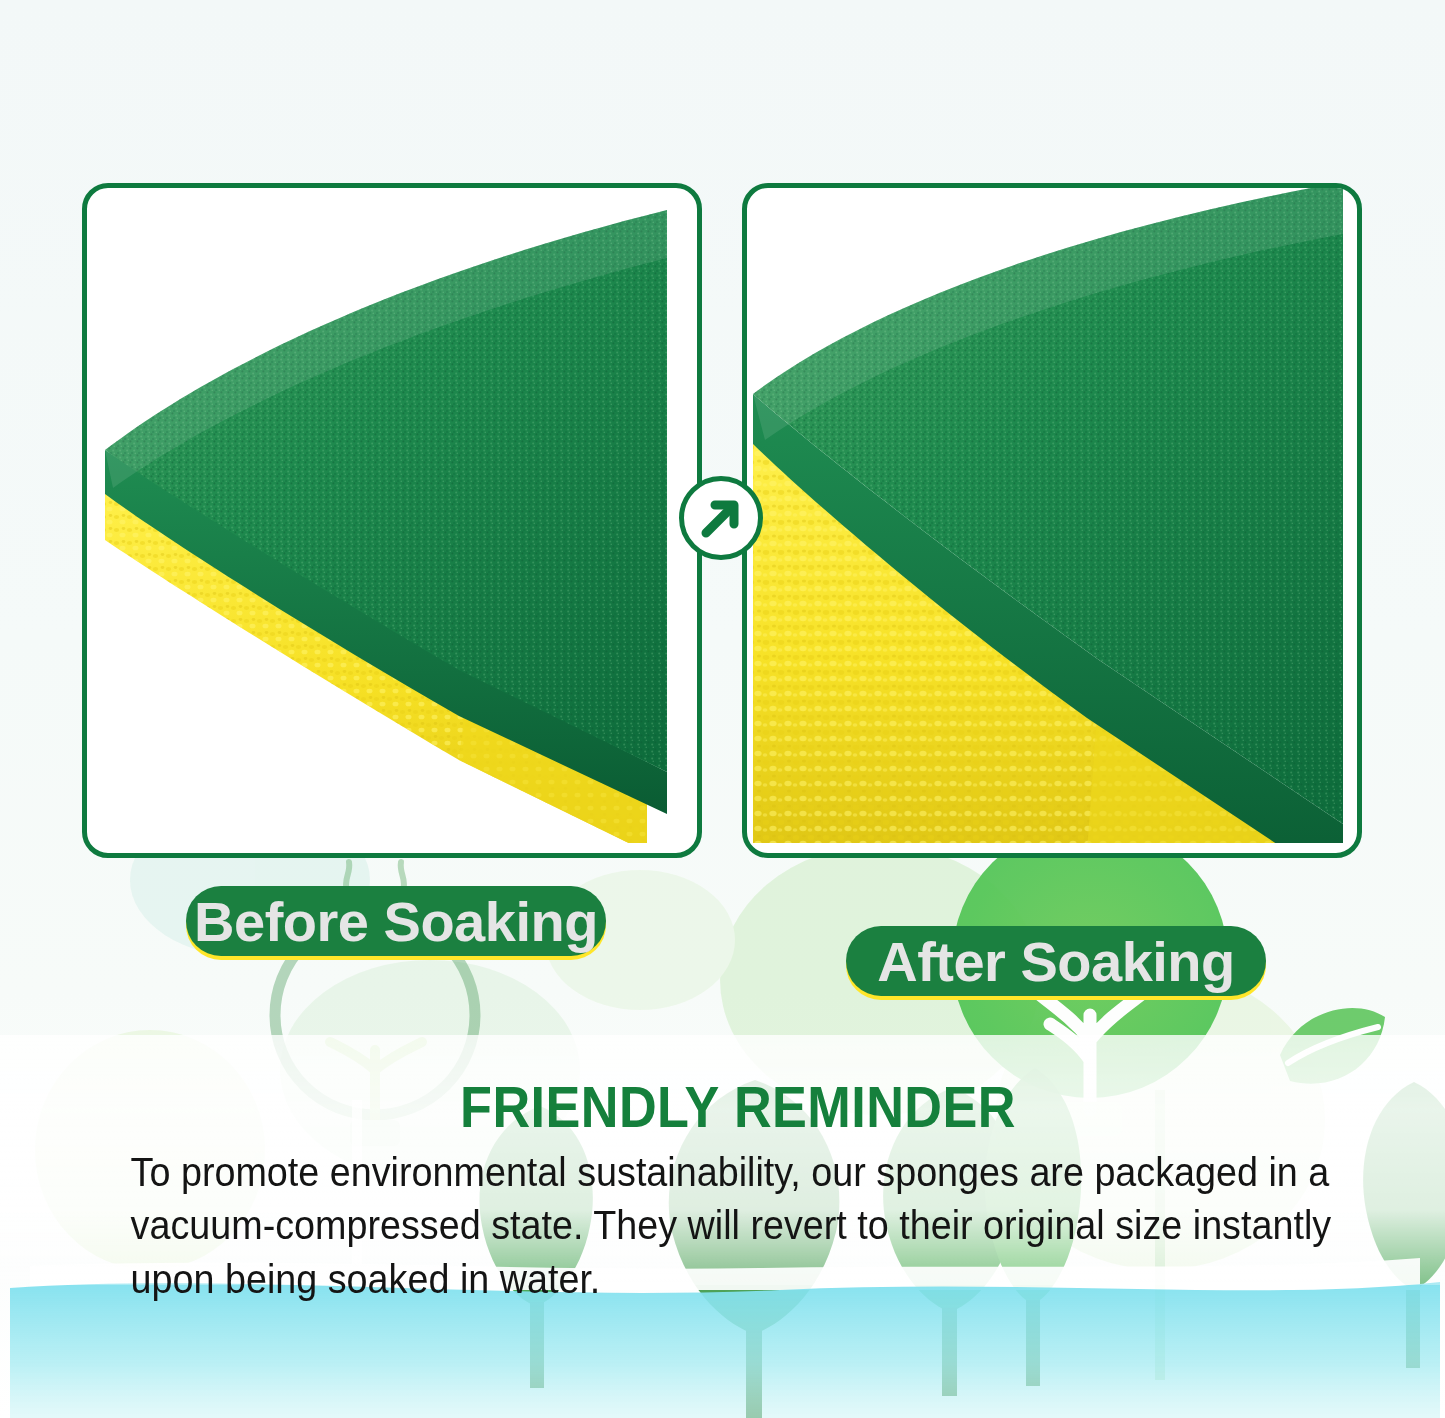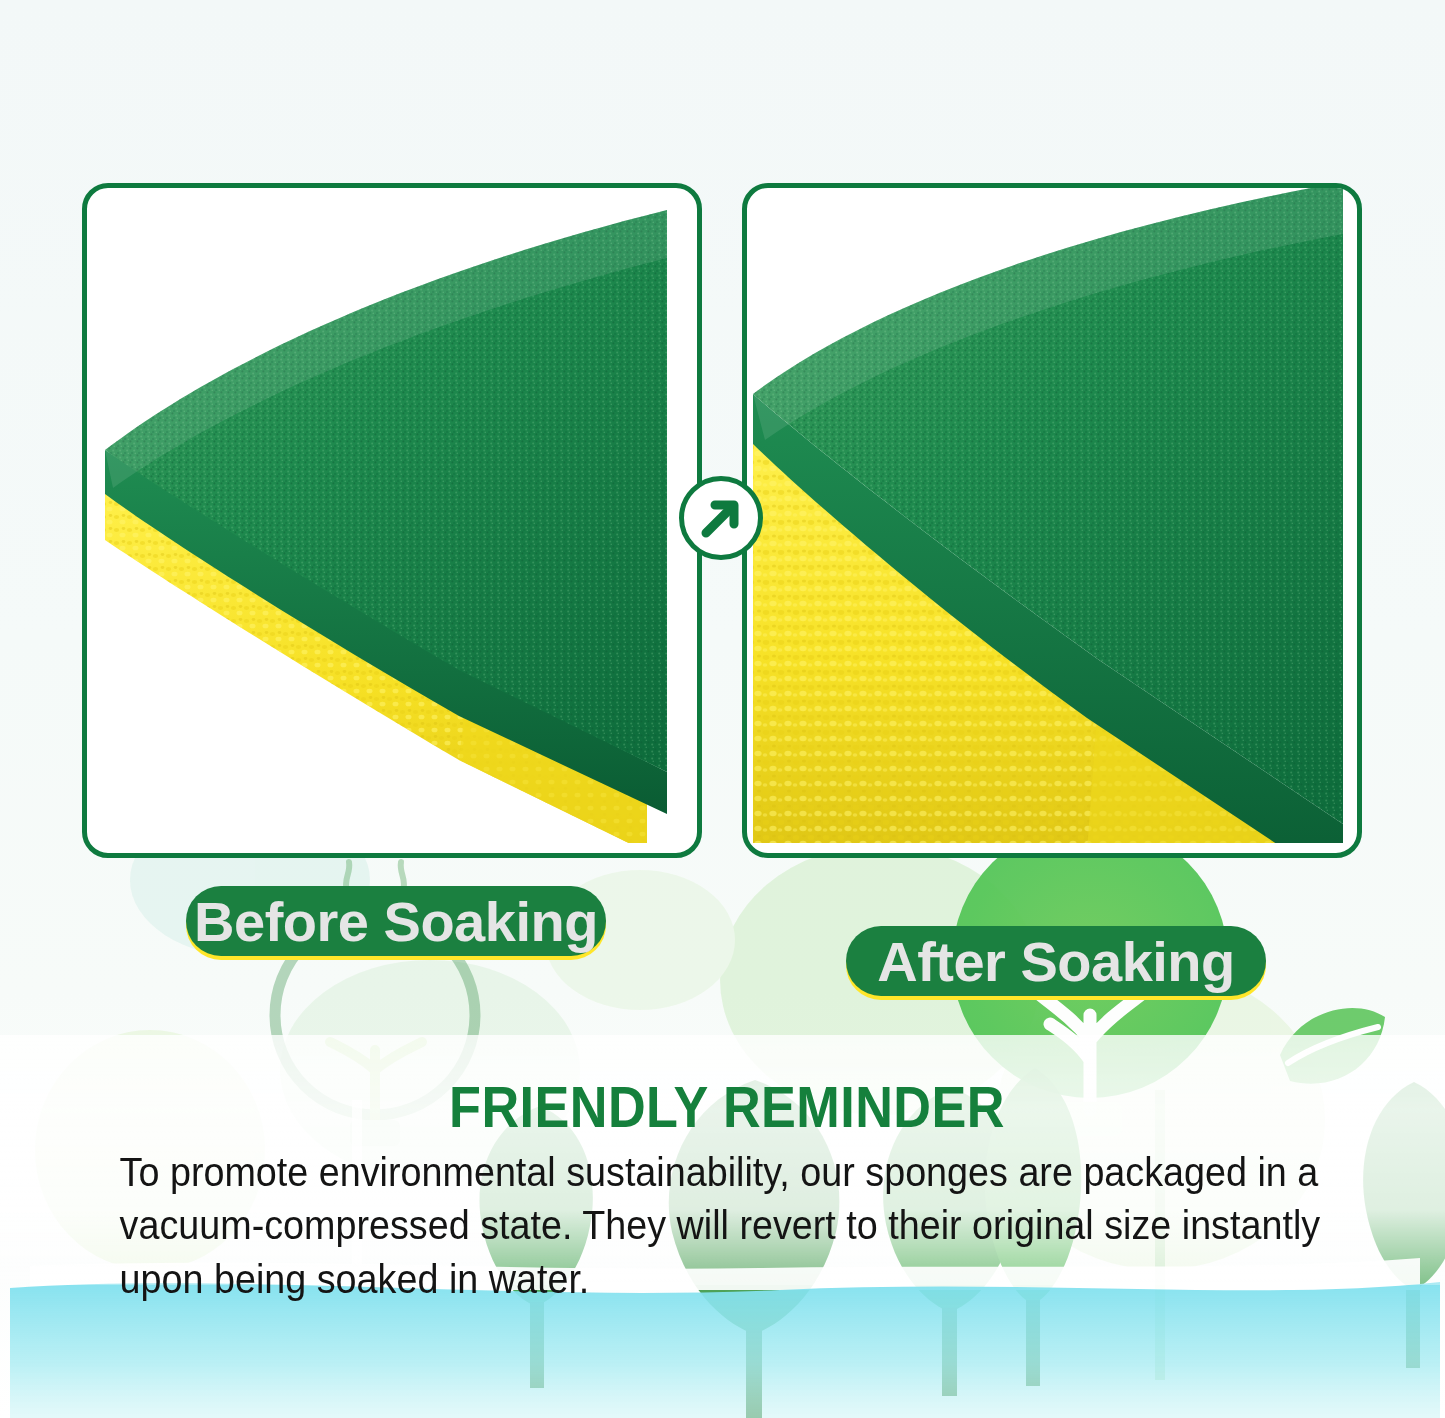--- a/index.html
+++ b/index.html
@@ -129,21 +129,21 @@
     font-size: 56px;
     letter-spacing: -0.5px;
     white-space: nowrap;
   }
   .pill.before { left: 186px; top: 886px; width: 420px; }
   .pill.after  { left: 846px; top: 886px; width: 420px; margin-top: 40px; }
 
   
   .reminder {
     position: absolute;
-    left: 92px;
+    left: 103px;
     top: 1078px;
     width: 1270px;
     z-index: 7;
   }
   .reminder-title {
     text-align: center;
     font-family: "Liberation Sans Narrow", "Liberation Sans", sans-serif;
     font-weight: bold;
     font-size: 58px;
     color: #15803c;

